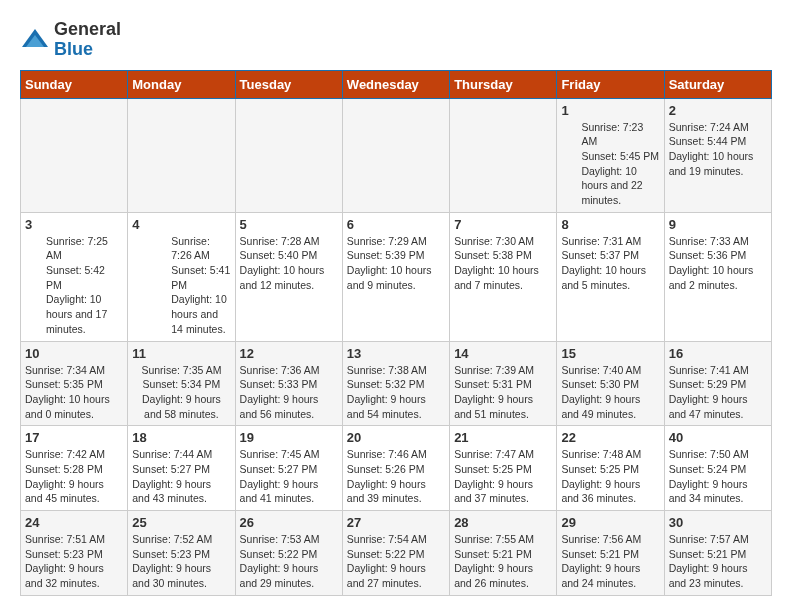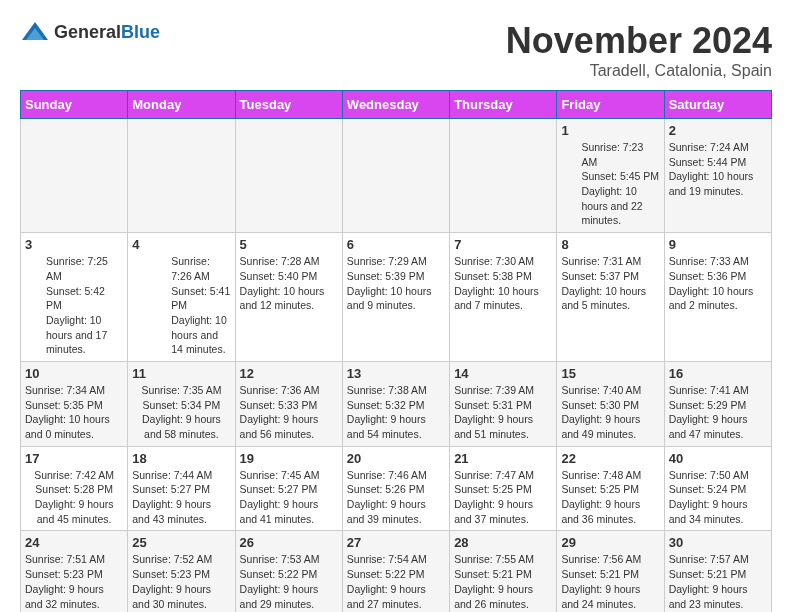--- a/index.html
+++ b/index.html
@@ -15,21 +15,21 @@
       justify-content: space-between;
       align-items: flex-start;
       margin-bottom: 10px;
     }
     .logo {
       display: flex;
       align-items: center;
     }
     .logo-text {
       display: flex;
-      flex-direction: row;
+      flex-direction: column;
       line-height: 1.1;
     }
     .logo-general {
       font-size: 18px;
       font-weight: bold;
       color: #333;
     }
     .logo-blue {
       font-size: 18px;
       font-weight: bold;
@@ -51,21 +51,21 @@
     .location {
       font-size: 16px;
       color: #555;
     }
     table {
       width: 100%;
       border-collapse: collapse;
       table-layout: fixed;
     }
     thead tr {
-      background-color: #d946ef;
+      background-color: #c2410c;
       color: #fff;
     }
     thead th {
       padding: 6px 4px;
       font-size: 13px;
       font-weight: bold;
       text-align: left;
       border: 1px solid #1a6faf;
     }
     tbody tr {
@@ -105,24 +105,20 @@
   <div class="logo">
     <svg class="logo-icon" viewBox="0 0 30 25" xmlns="http://www.w3.org/2000/svg">
       <polygon points="15,2 28,20 2,20" fill="#1a6faf"></polygon>
       <polygon points="15,8 24,20 6,20" fill="#4a9fd4"></polygon>
     </svg>
     <div class="logo-text">
       <span class="logo-general">General</span>
       <span class="logo-blue">Blue</span>
     </div>
   </div>
-  <div class="title-area">
-    <div class="month-title">November 2024</div>
-    <div class="location">Taradell, Catalonia, Spain</div>
-  </div>
 </div>
 
 <table>
   <thead>
     <tr id="header-row">
         <th>Sunday</th>
         <th>Monday</th>
         <th>Tuesday</th>
         <th>Wednesday</th>
         <th>Thursday</th>
@@ -234,21 +230,21 @@
         <td>
           <div class="day-number">16</div>
           <div class="day-info" style="white-space: pre-line;">Sunrise: 7:41 AM
 Sunset: 5:29 PM
 Daylight: 9 hours and 47 minutes.</div>
         </td>
       </tr>
       <tr>
         <td>
           <div class="day-number">17</div>
-          <div class="day-info" style="white-space: pre-line; text-align: center;">Sunrise: 7:42 AM
+          <div class="day-info" style="white-space: pre-line;">Sunrise: 7:42 AM
 Sunset: 5:28 PM
 Daylight: 9 hours and 45 minutes.</div>
         </td>
         <td>
           <div class="day-number">18</div>
           <div class="day-info" style="white-space: pre-line;">Sunrise: 7:44 AM
 Sunset: 5:27 PM
 Daylight: 9 hours and 43 minutes.</div>
         </td>
         <td>

